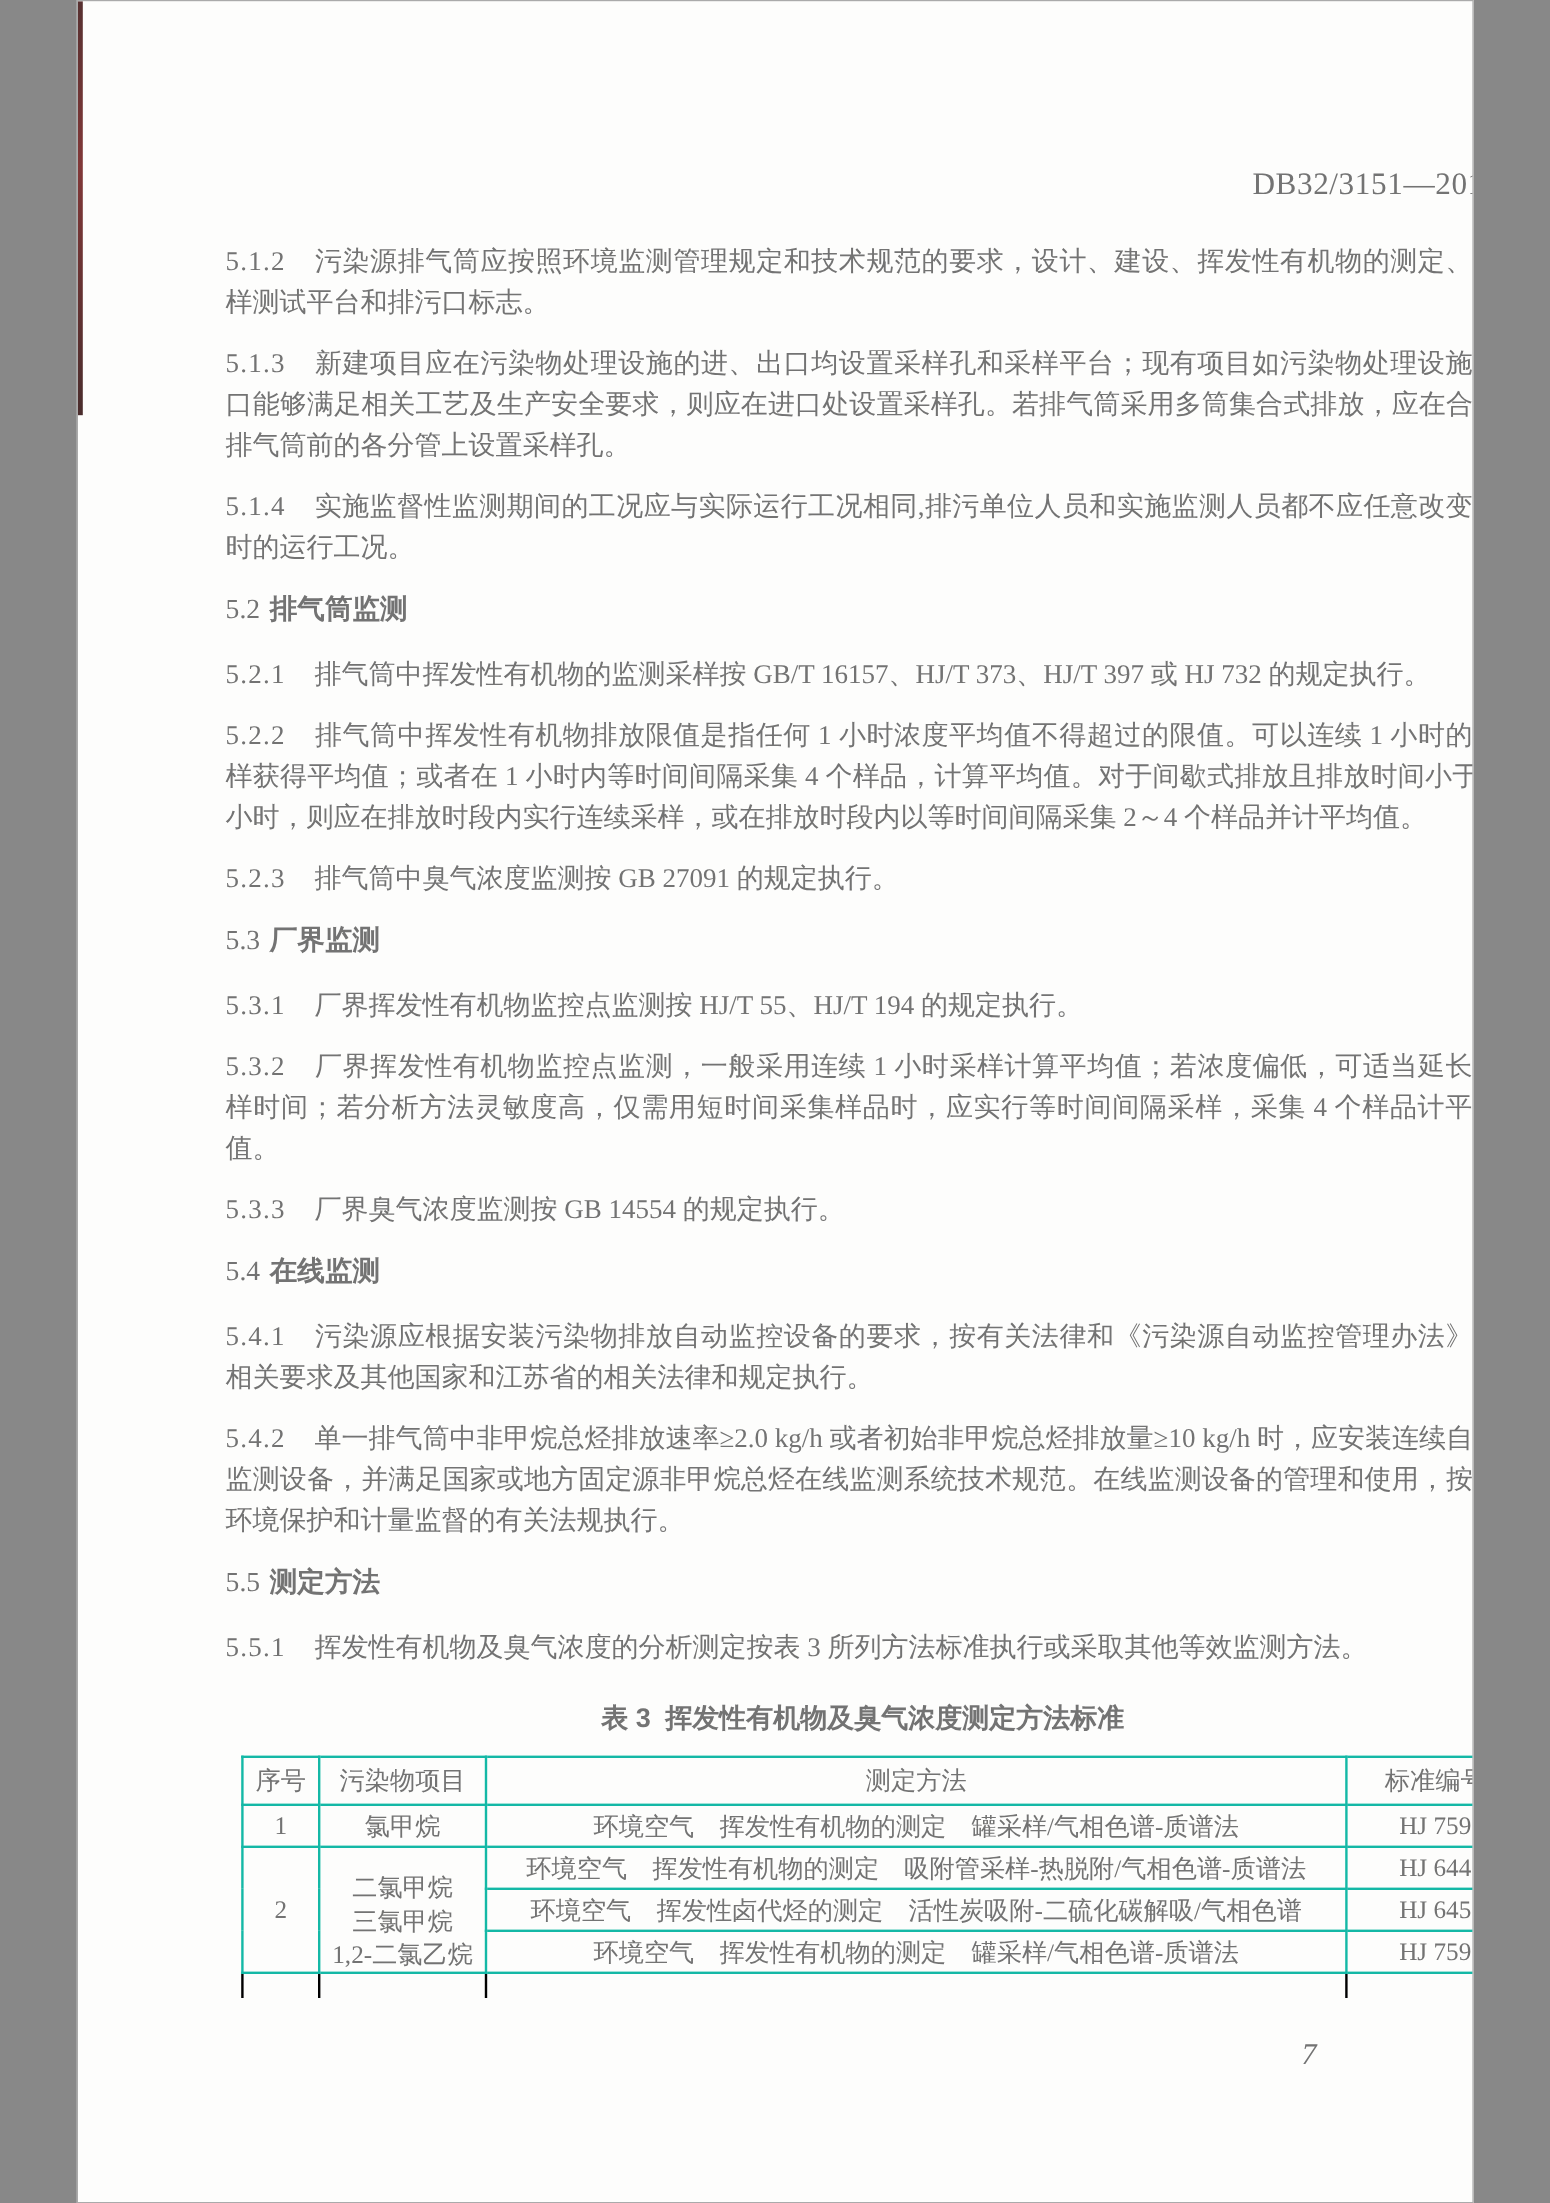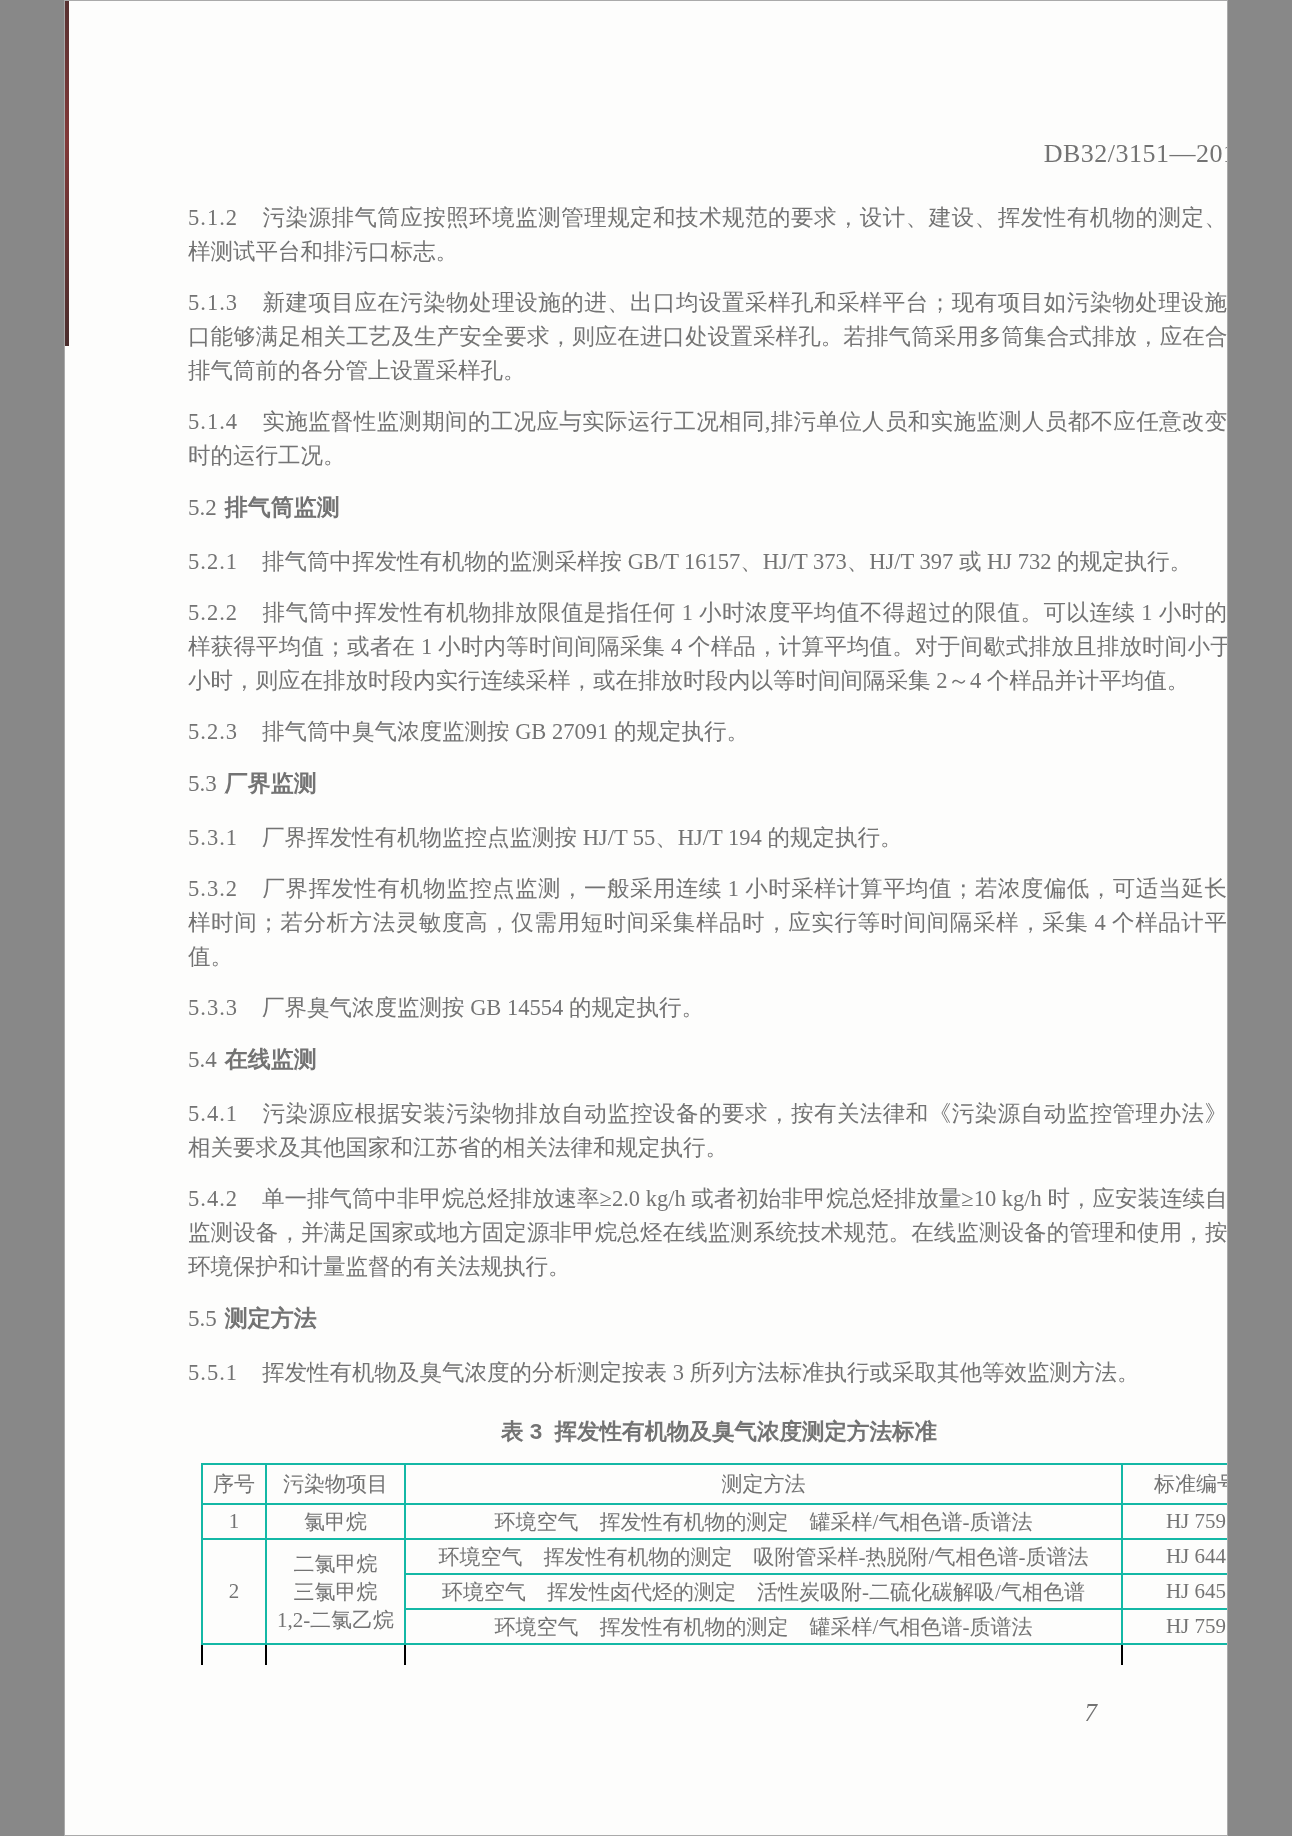--- a/index.html
+++ b/index.html
@@ -81,21 +81,21 @@
     text-align:center;
     font-weight:normal;
     overflow:hidden;
     white-space:nowrap;
   }
   table.std th { height:38px; }
   table.std td { height:33px; }
   td.std-name { text-align:left; padding-left:14px; }
   .pollutant-stack {
     display:flex; flex-direction:column;
-    justify-content:center;
+    justify-content:flex-end;
     height:103px;
   }
   
   .table-stub {
     display:flex;
     width:1068px;
     margin-left:13px;
     height:20px;
     border-left:2px solid #000;
     box-sizing:content-box;

